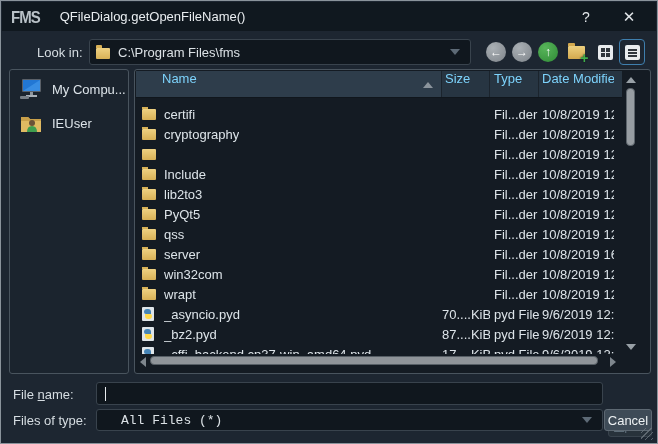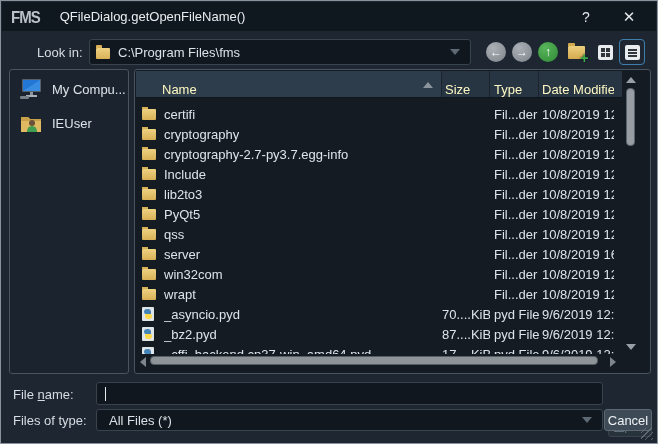--- a/index.html
+++ b/index.html
@@ -56,22 +56,22 @@
   .sidebar { position:absolute; left:8px; top:68px; width:120px; height:305px;
     border:1px solid #49545e; border-radius:3px; background:#1b242e; }
   .side-item { display:flex; align-items:center; height:30px; margin-top:4px; padding-left:8px; cursor:default; }
   .side-item svg { flex:none; }
   .side-label { margin-left:8px; white-space:nowrap; overflow:hidden; color:#dde4e9; }
   
   .listframe { position:absolute; left:133px; top:68px; width:517px; height:305px;
     border:1px solid #49545e; border-radius:3px; background:#141b23; overflow:hidden; }
   .lheader { position:absolute; left:1px; top:1px; height:27px; width:486px; display:flex;
     background:#273542; border-bottom:1px solid #10161c; }
-  .hcell { height:100%; display:flex; align-items:flex-end; border-right:1px solid #1b242d;
-    color:#fef9c3; overflow:hidden; white-space:nowrap; position:relative; }
+  .hcell { height:100%; display:flex; align-items:flex-start; border-right:1px solid #1b242d;
+    color:#7dd3fc; overflow:hidden; white-space:nowrap; position:relative; }
   .h-name { width:306px; padding-left:26px; background:#2e3d4b; }
   .h-size { width:48px; padding-left:3px; }
   .h-type { width:49px; padding-left:4px; }
   .h-date { width:75px; padding-left:3px; border-right:none; }
   .sort-arrow { position:absolute; right:8px; top:11px; width:0; height:0;
     border-left:5px solid transparent; border-right:5px solid transparent;
     border-bottom:6px solid #8b949c; }
   .rows { position:absolute; left:1px; top:28px; width:486px; height:256px; overflow:hidden; padding-top:6px; }
   .frow { display:flex; height:20px; align-items:center; cursor:default; }
   .cell { white-space:nowrap; overflow:hidden; }
@@ -111,21 +111,21 @@
     animation:blink 1.1s steps(1) infinite; }
   @keyframes blink { 50% { opacity:0; } }
   .btn { position:absolute; border-radius:3px; display:flex; align-items:center;
     justify-content:center; font-size:13px; cursor:default; }
   .btn-open { left:607px; top:381px; width:44px; height:23px;
     background:#28323b; border:1px solid #39434d; color:#5d6c78;margin-top:32px; }
   .btn-cancel { left:603px; top:408px; width:48px; height:22px;
     background:#3e4b57; border:1px solid #5d6872; color:#eef2f4; }
   .ftype-label { position:absolute; left:12px; top:412px; }
   .type-combo { left:95px; top:408px; width:507px; height:22px; padding:0 6px; }
-  .type-combo .combo-text { margin-left:6px; }
+  .type-combo .combo-text { margin-left:18px;font-family:Liberation Mono, monospace; }
   .grip { position:absolute; right:4px; bottom:3px; width:12px; height:12px;
     background:repeating-linear-gradient(135deg, transparent 0 3px, #6b747c 3px 4px);
     opacity:.8; }
 </style>
 </head>
 <body>
 
 <div class="window">
 
   <div class="titlebar">
@@ -218,21 +218,20 @@
             <span class="ico-folder"></span>
             <span class="ntext">cryptography</span>
           </span>
           <span class="cell c-size"></span>
           <span class="cell c-type">Fil...der</span>
           <span class="cell c-date">10/8/2019 12:49</span>
         </div>
         <div class="frow">
           <span class="cell c-name">
             <span class="ico-folder"></span>
-            <span class="ntext">cryptography-2.7-py3.7.egg-info</span>
           </span>
           <span class="cell c-size"></span>
           <span class="cell c-type">Fil...der</span>
           <span class="cell c-date">10/8/2019 12:49</span>
         </div>
         <div class="frow">
           <span class="cell c-name">
             <span class="ico-folder"></span>
             <span class="ntext">Include</span>
           </span>

